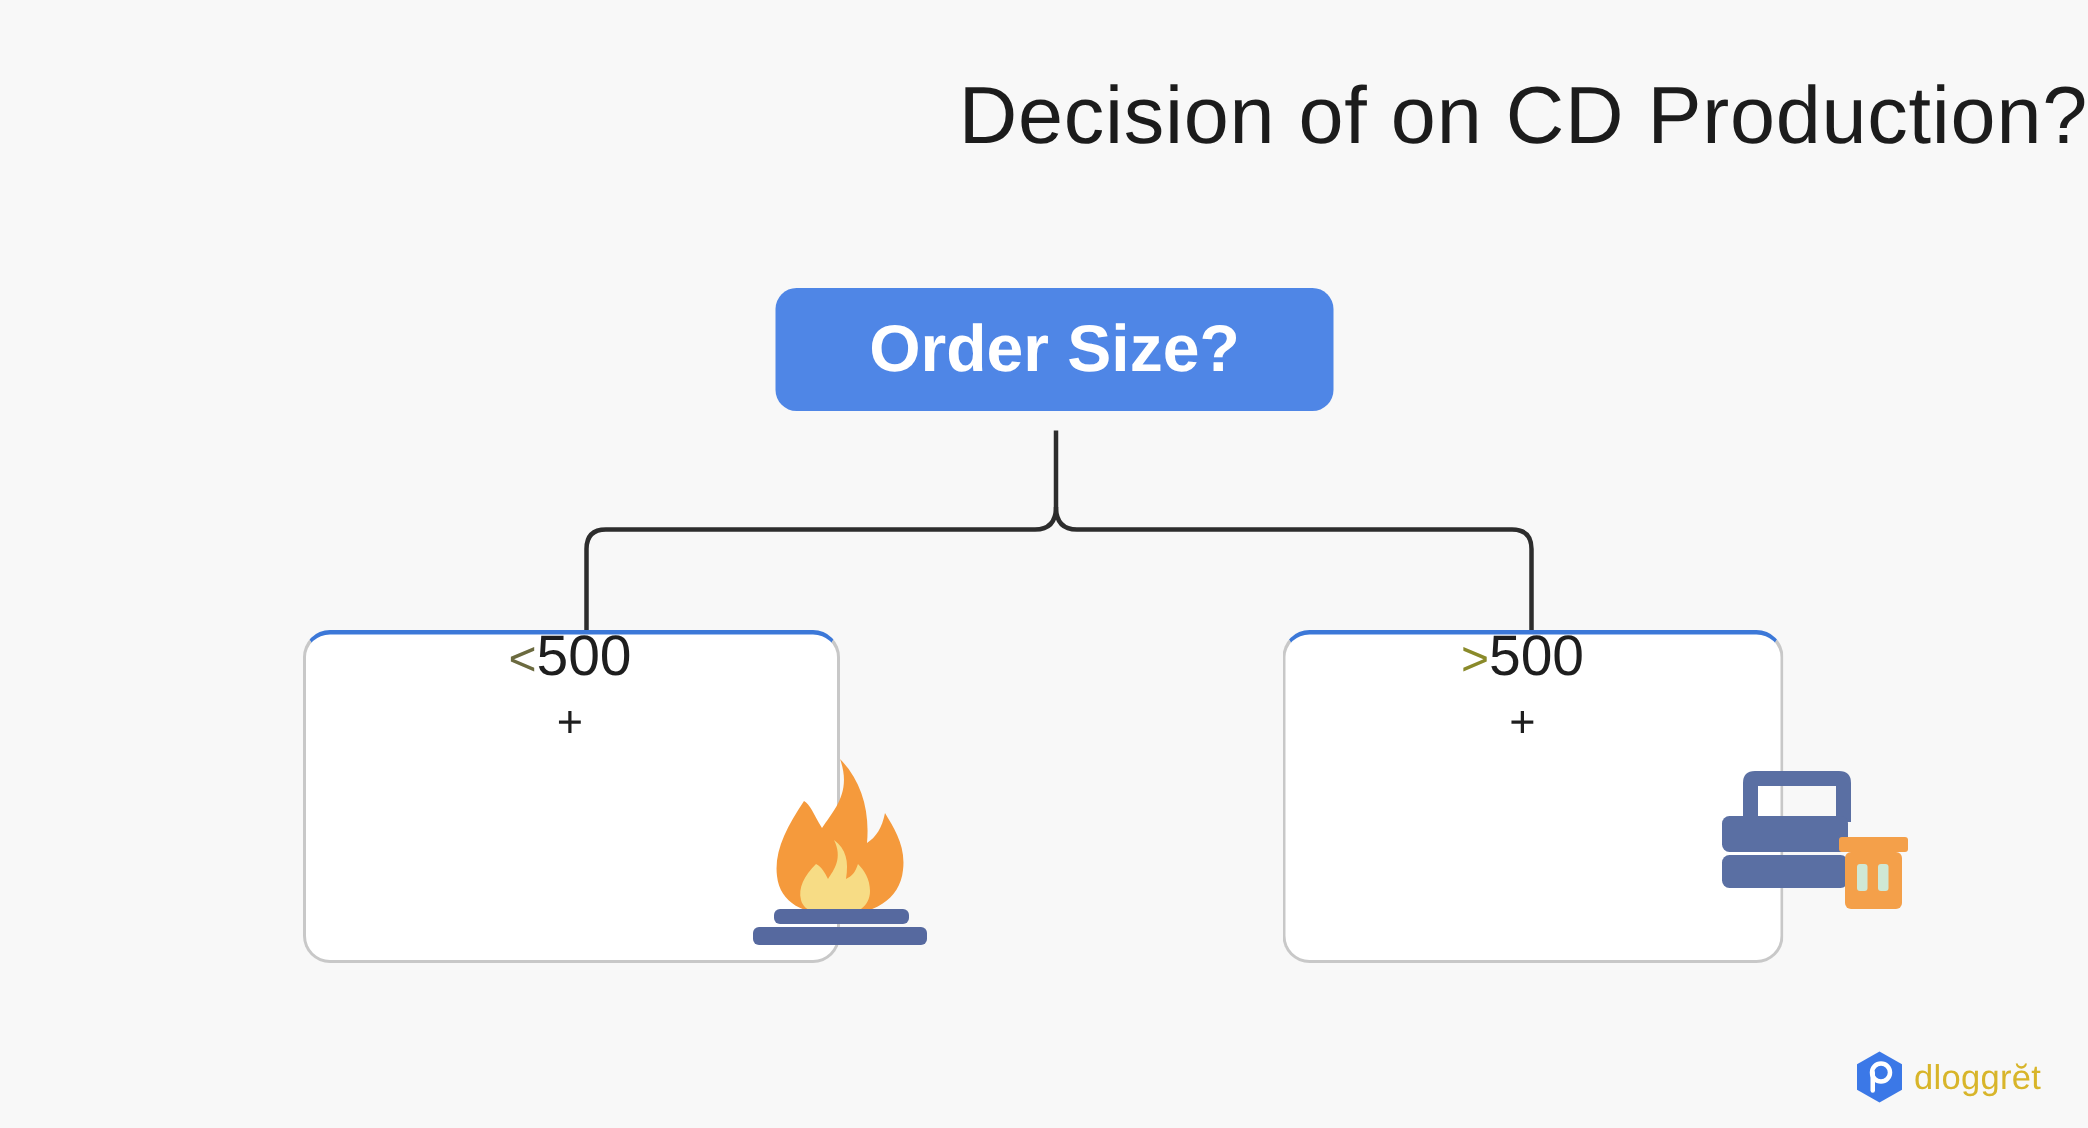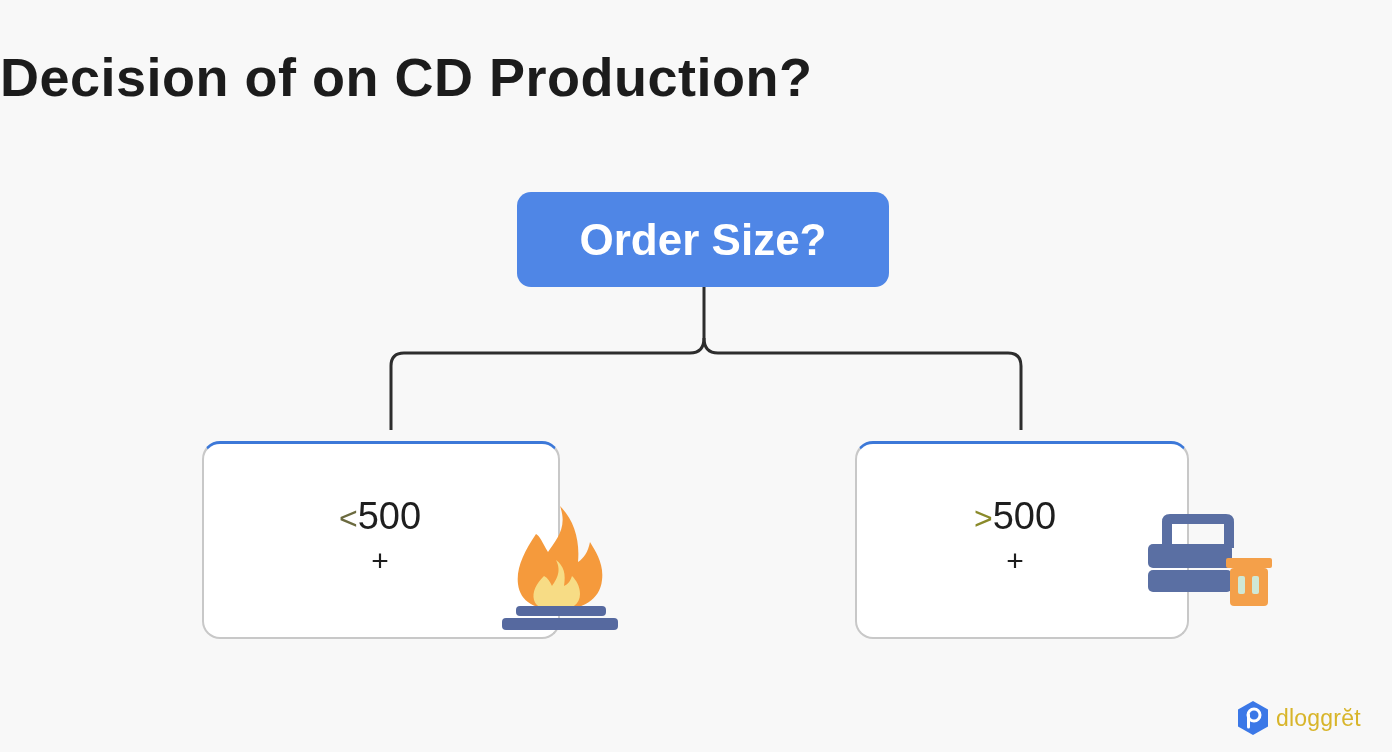--- a/index.html
+++ b/index.html
@@ -3,35 +3,35 @@
 <meta charset="utf-8">
 <style>
   html, body { margin:0; padding:0; }
   body {
     width:1392px; height:752px; position:relative; overflow:hidden;
     background:#f8f8f8;
     font-family:"Liberation Sans", "DejaVu Sans", sans-serif;
     color:#1e1e1e;
   }
   .title {
-    position:absolute; left:0; top:46px; width:1392px; text-align:left;
-    font-size:54px; font-weight:bold; letter-spacing:0.5px; color:#1c1c1c;
+    position:absolute; left:0; top:46px; width:1392px; text-align:right;
+    font-size:54px; font-weight:normal; letter-spacing:0.5px; color:#1c1c1c;
   }
   .root {
-    position:absolute; left:517px; top:192px; width:372px; height:95px;
+    position:absolute; left:517px; top:192px; width:372px; height:82px;
     background:#4f86e6; border-radius:14px;
     display:flex; align-items:center; justify-content:center;
     color:#fff; font-size:44px; font-weight:bold;
   }
   svg.connectors { position:absolute; left:0; top:0; }
   .leaf {
-    position:absolute; top:441px; height:198px; background:#fff;
+    position:absolute; top:420px; height:222px; background:#fff;
     border:2px solid #c8c8c8; border-top:3px solid #3c78d8; border-radius:18px;
     box-sizing:border-box;
-    display:flex; flex-direction:column; align-items:center; justify-content:center;
+    display:flex; flex-direction:column; align-items:center; 
   }
   .leaf.left { left:202px; width:358px; }
   .leaf.right { left:855px; width:334px; }
   .leaf .cond { font-size:38px; line-height:46px; color:#1e1e1e; }
   .leaf .cond .op { color:#6b6a3f; font-size:32px; }
   .leaf.right .cond .op { color:#8a8a2a; }
   .leaf .plus { font-size:30px; line-height:40px; }
   .leaf .method { font-size:31px; line-height:46px; }
   .leaf.left .inner { margin-left:-2px; margin-top:-8px; text-align:center; }
   .leaf.right .inner { margin-left:-14px; margin-top:-8px; text-align:center; }

